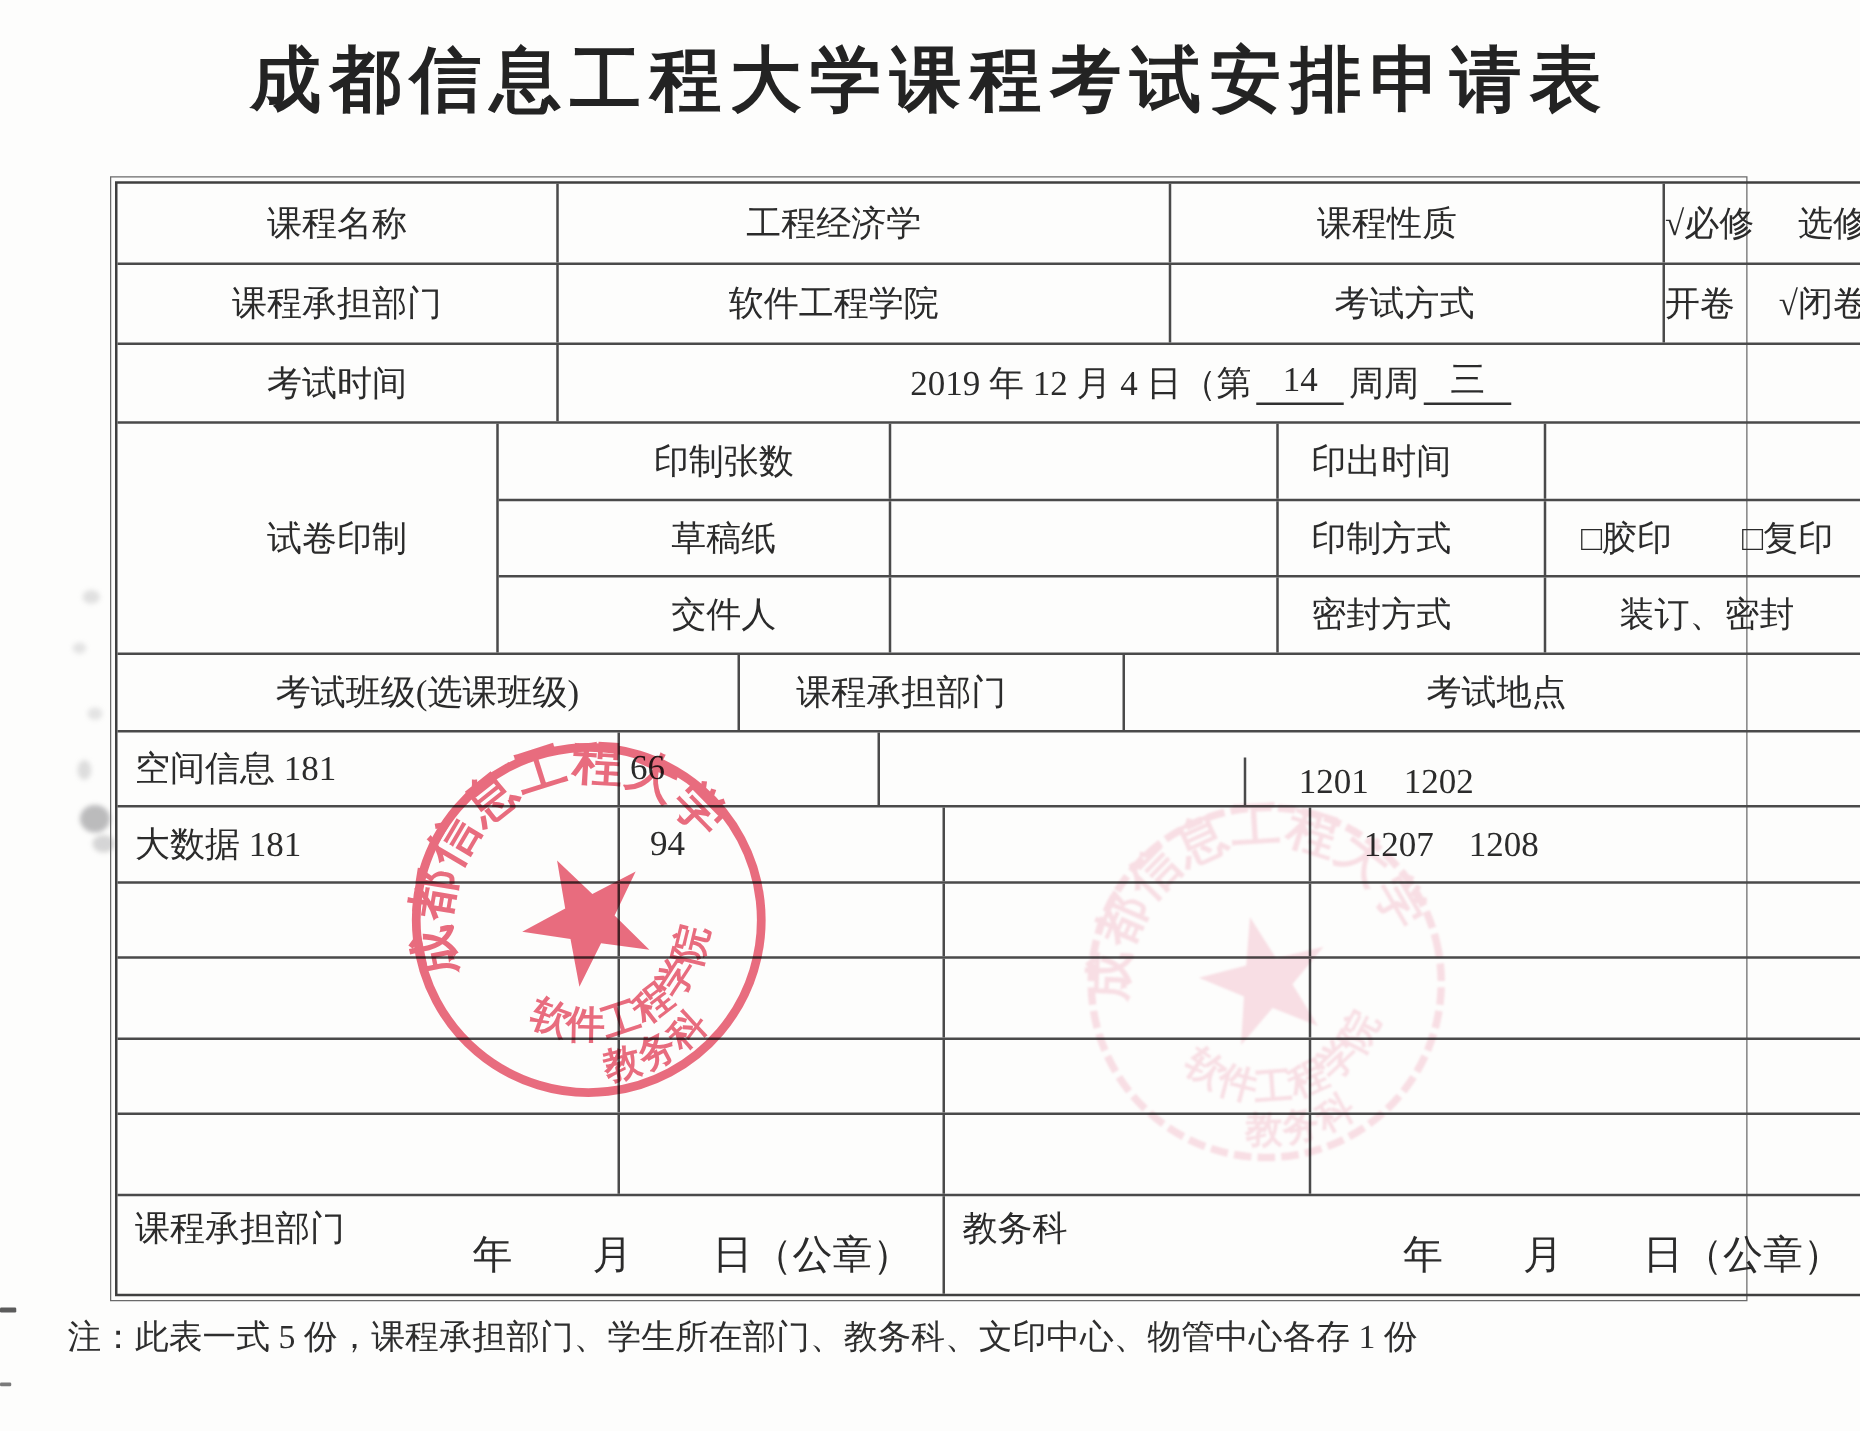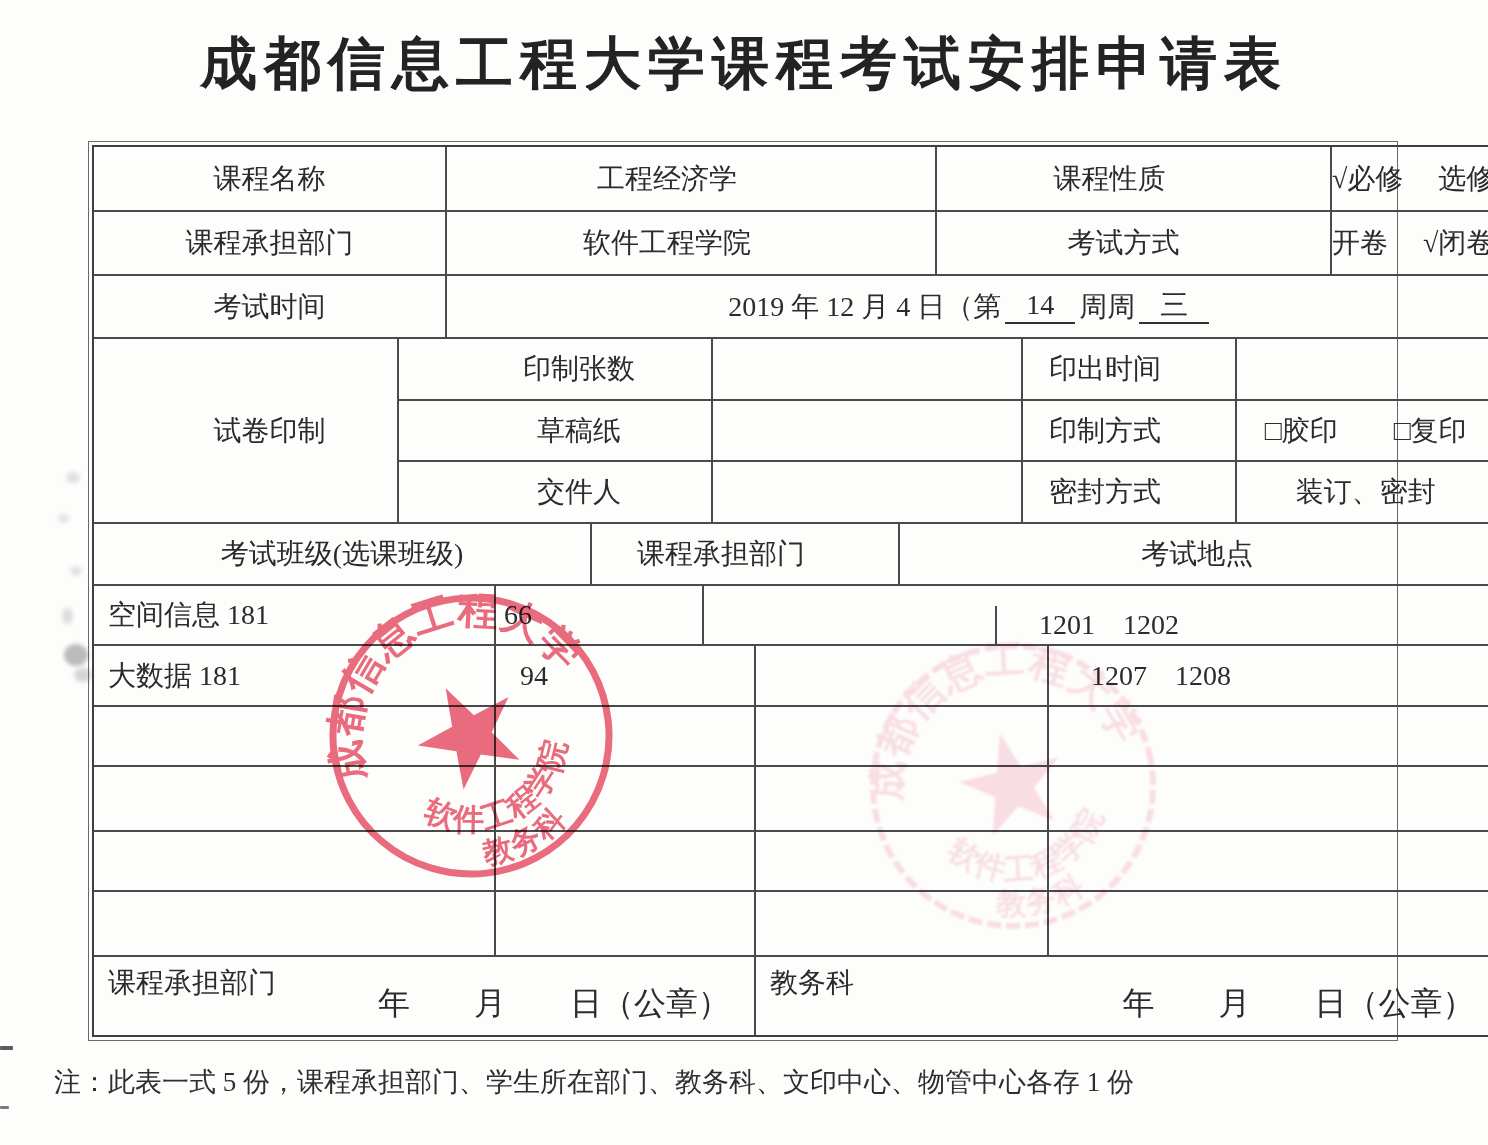--- a/index.html
+++ b/index.html
@@ -42,21 +42,21 @@
   .u{
     display:inline-block;min-width:62px;text-align:center;
     border-bottom:2.5px solid #303030;padding:0 4px;margin:0 4px;
     line-height:1.15;
   }
   
   .sig-cell{position:relative;}
   .sig-title{position:absolute;top:7px;left:14px;font-size:28px;}
   .sig-date{position:absolute;bottom:9px;right:20px;font-size:32px;white-space:pre;}
   
-  .note{position:absolute;left:54px;top:1051px;font-size:27px;color:#2e2e2e;white-space:pre;margin-top:13px;}
+  .note{position:absolute;left:54px;top:1051px;font-size:27px;color:#2e2e2e;white-space:pre;}
   
   .dash{position:absolute;background:#5c5c5c;border-radius:1px;}
   .smudge{position:absolute;border-radius:50%;filter:blur(2px);}
   
   .stamp{position:absolute;mix-blend-mode:multiply;pointer-events:none;}
   .stamp text{font-family:"Liberation Serif","DejaVu Serif",serif;font-weight:700;}
 </style>
 </head>
 <body>
 

